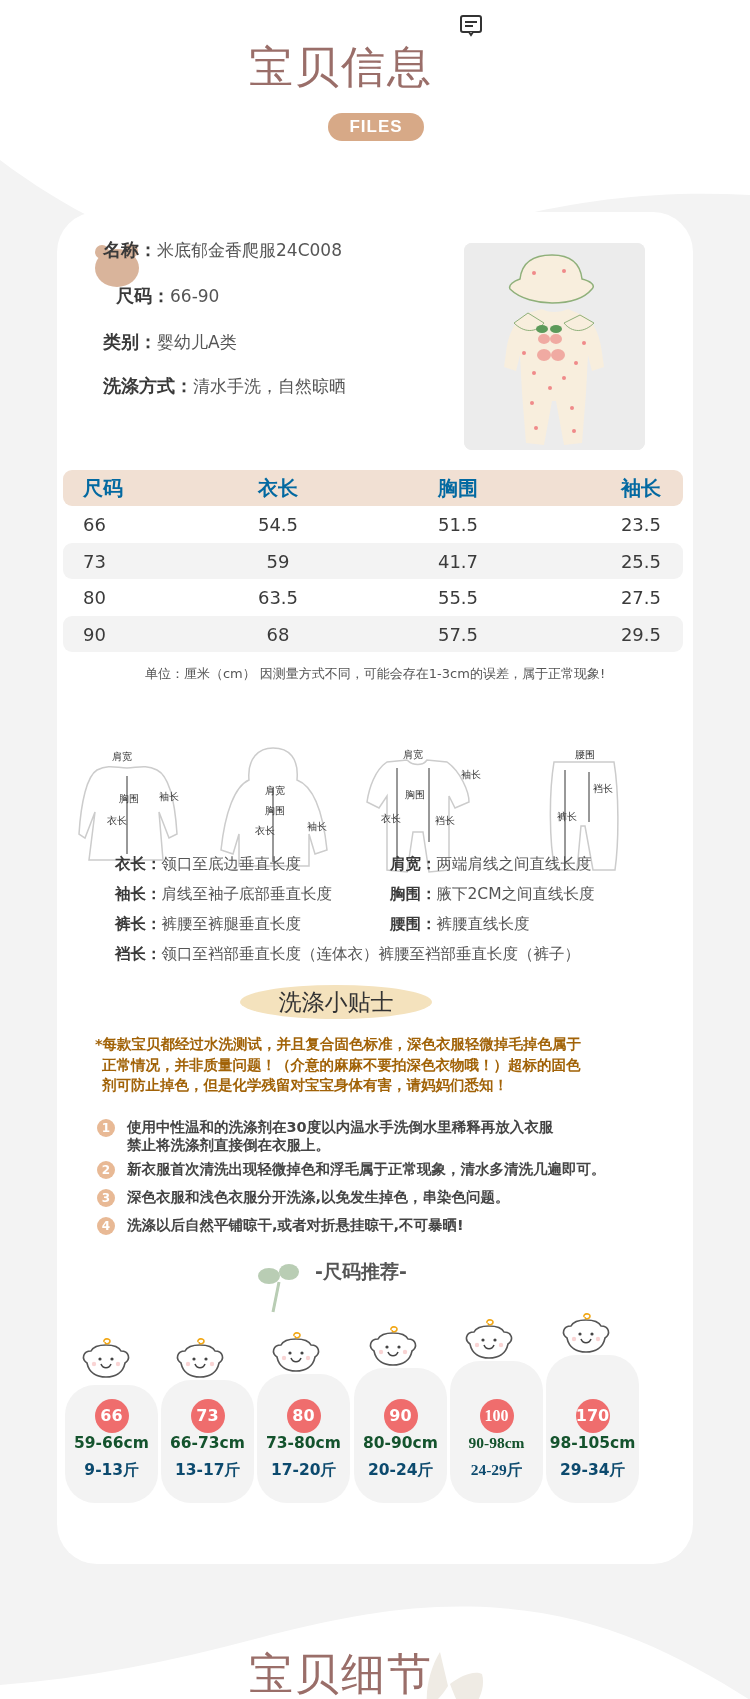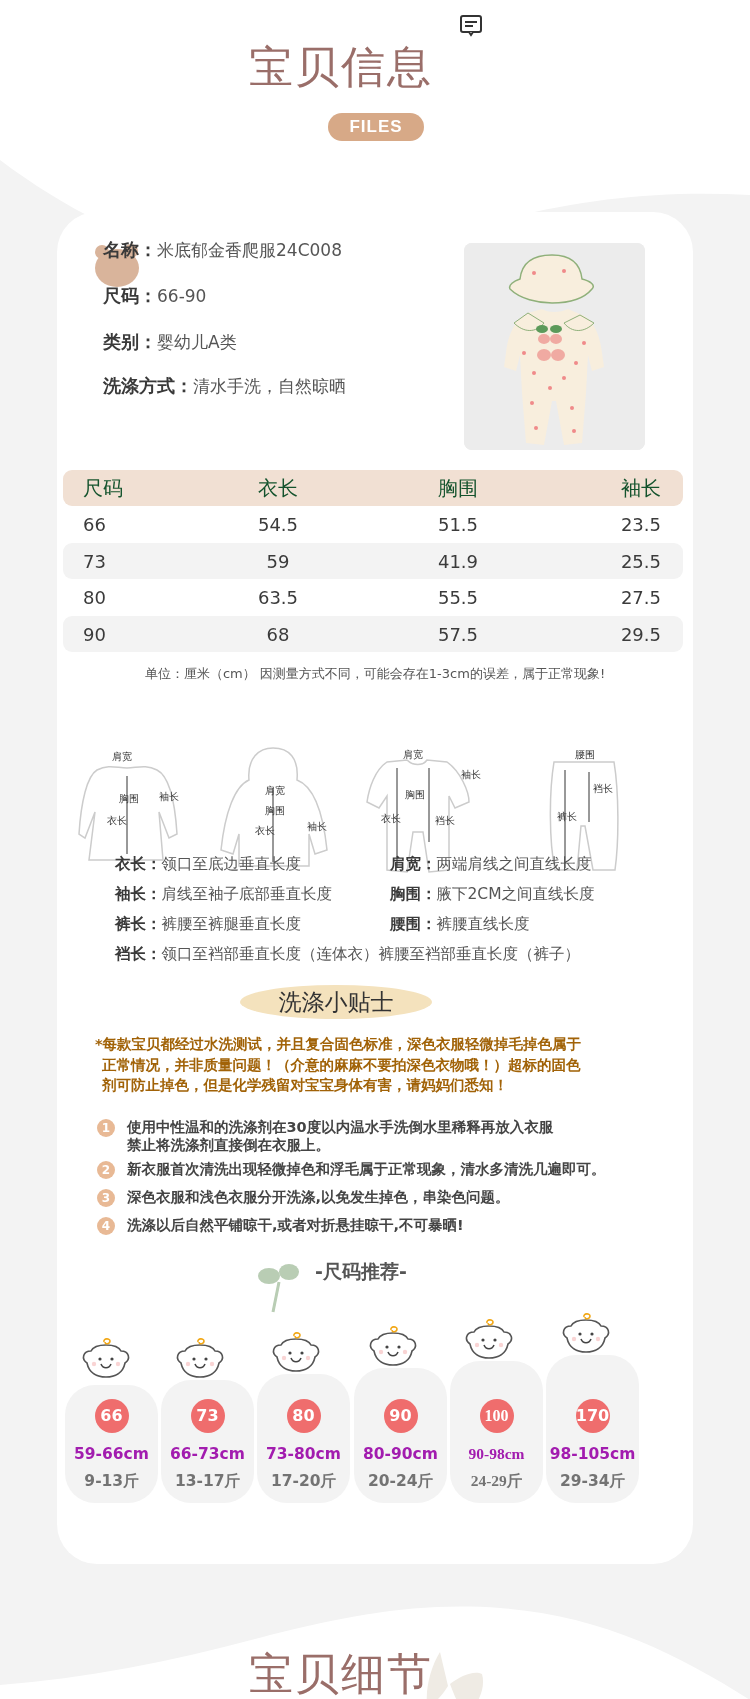--- a/index.html
+++ b/index.html
@@ -13,21 +13,21 @@
   .title.bottom { top: 1645px; }
   .files-pill { position: absolute; left: 328px; top: 113px; width: 96px; height: 28px; border-radius: 14px; background: #d7a987; color: #fff; font-weight: bold; font-size: 17px; letter-spacing: 1px; text-align: center; line-height: 28px; font-family: "Liberation Sans", sans-serif; }
   .card { position: absolute; left: 57px; top: 212px; width: 636px; height: 1352px; background: #fff; border-radius: 40px; }
   .info-row { position: absolute; white-space: nowrap; font-size: 17px; color: #555; }
   .info-row .lbl { font-weight: bold; color: #3a3a3a; font-size: 18px; }
   .bear { position: absolute; left: 36px; top: 32px; width: 48px; height: 44px; }
   .product-img { position: absolute; left: 407px; top: 31px; width: 181px; height: 207px; background: #ececec; border-radius: 8px; overflow: hidden; }
 
   .size-table { position: absolute; left: 6px; top: 258px; width: 620px; }
   .trow { height: 36px; border-radius: 9px; display: flex; align-items: center; font-size: 18px; color: #3b3b3b; margin-bottom: 0.5px; }
-  .trow.head { background: #f1e0d3; font-size: 20px; color: #14532d; }
+  .trow.head { background: #f1e0d3; font-size: 20px; color: #0369a1; font-weight: bold; }
   .trow.alt { background: #f3f3f3; }
   .trow .c0 { width: 150px; padding-left: 20px; }
   .trow .c1 { width: 130px; text-align: center; }
   .trow .c2 { width: 230px; text-align: center; }
   .trow .c3 { width: 110px; text-align: right; padding-right: 22px; }
   .unit-note { position: absolute; left: 0; top: 453px; width: 636px; text-align: center; font-size: 13px; color: #555; }
 
   .diagrams { position: absolute; left: 20px; top: 490px; width: 600px; height: 140px; margin-top: 40px; }
   .dlabel { position: absolute; font-size: 10px; color: #333; white-space: nowrap; }
   .def { position: absolute; font-size: 15.5px; color: #555; white-space: nowrap; }
@@ -38,22 +38,22 @@
   .tips-para { position: absolute; left: 38px; top: 822px; width: 560px; font-size: 14.5px; font-weight: bold; color: #a16207; line-height: 20.5px; }
   .tip { position: absolute; left: 40px; font-size: 14.5px; font-weight: bold; color: #444; line-height: 18px; white-space: nowrap; }
   .tip .num { position: absolute; left: 0; top: 1px; width: 18px; height: 18px; border-radius: 50%; background: #e8b995; color: #fff; font-size: 12px; text-align: center; line-height: 18px; }
   .tip .txt { position: absolute; left: 30px; top: 0; }
 
   .rec-title { position: absolute; left: 258px; top: 1047px; font-size: 19px; font-weight: bold; color: #555; }
   .sprout { position: absolute; left: 200px; top: 1050px; width: 44px; height: 52px; }
 
   .size-card { position: absolute; width: 93px; background: #f3f3f3; border-radius: 30px; text-align: center; }
   .size-card .badge { display: block; margin: 0 auto; width: 34px; height: 34px; border-radius: 50%; background: #ef6d6d; color: #fff; font-weight: bold; font-size: 16px; line-height: 34px; }
-  .size-card .h { display: block; font-size: 15.5px; font-weight: bold; color: #a21caf; margin-top: 12px; }
-  .size-card .w { display: block; font-size: 15.5px; font-weight: bold; color: #737373; margin-top: 8px; }
+  .size-card .h { display: block; font-size: 15.5px; font-weight: bold; color: #14532d; margin-top: 1px; }
+  .size-card .w { display: block; font-size: 15.5px; font-weight: bold; color: #0c4a6e; margin-top: 8px; }
   .baby { position: absolute; width: 54px; height: 42px; }
 </style>
 </head>
 <body>
 
 <svg class="bg-top" viewBox="0 0 750 270">
   <rect width="750" height="270" fill="#f3f3f3"></rect>
   <path d="M0 0 H750 V195 C650 190 560 200 450 235 C370 262 290 268 240 262 C160 255 80 220 0 160 Z" fill="#ffffff"></path>
 </svg>
 <svg class="bg-bottom" viewBox="0 0 750 140">
@@ -78,21 +78,21 @@
 
   <svg class="bear" viewBox="0 0 48 44">
     <circle cx="9" cy="8" r="7" fill="#d9b49b"></circle>
     <circle cx="38" cy="7" r="7" fill="#d9b49b"></circle>
     <ellipse cx="24" cy="24" rx="22" ry="19" fill="#d9b49b"></ellipse>
   </svg>
 
   <div class="info-row" style="left:46px; top:26px;">
     <span class="lbl">名称：</span><span>米底郁金香爬服24C008</span>
   </div>
-  <div class="info-row" style="left:46px; top:72px;">
+  <div class="info-row" style="left:59px; top:72px;">
     <span class="lbl">尺码：</span><span>66-90</span>
   </div>
   <div class="info-row" style="left:46px; top:118px;">
     <span class="lbl">类别：</span><span>婴幼儿A类</span>
   </div>
   <div class="info-row" style="left:46px; top:162px;">
     <span class="lbl">洗涤方式：</span><span>清水手洗，自然晾晒</span>
   </div>
 
   <div class="product-img">
@@ -137,21 +137,21 @@
     </div>
     <div class="trow">
       <span class="c0">66</span>
       <span class="c1">54.5</span>
       <span class="c2">51.5</span>
       <span class="c3">23.5</span>
     </div>
     <div class="trow alt">
       <span class="c0">73</span>
       <span class="c1">59</span>
-      <span class="c2">41.9</span>
+      <span class="c2">41.7</span>
       <span class="c3">25.5</span>
     </div>
     <div class="trow">
       <span class="c0">80</span>
       <span class="c1">63.5</span>
       <span class="c2">55.5</span>
       <span class="c3">27.5</span>
     </div>
     <div class="trow alt">
       <span class="c0">90</span>

